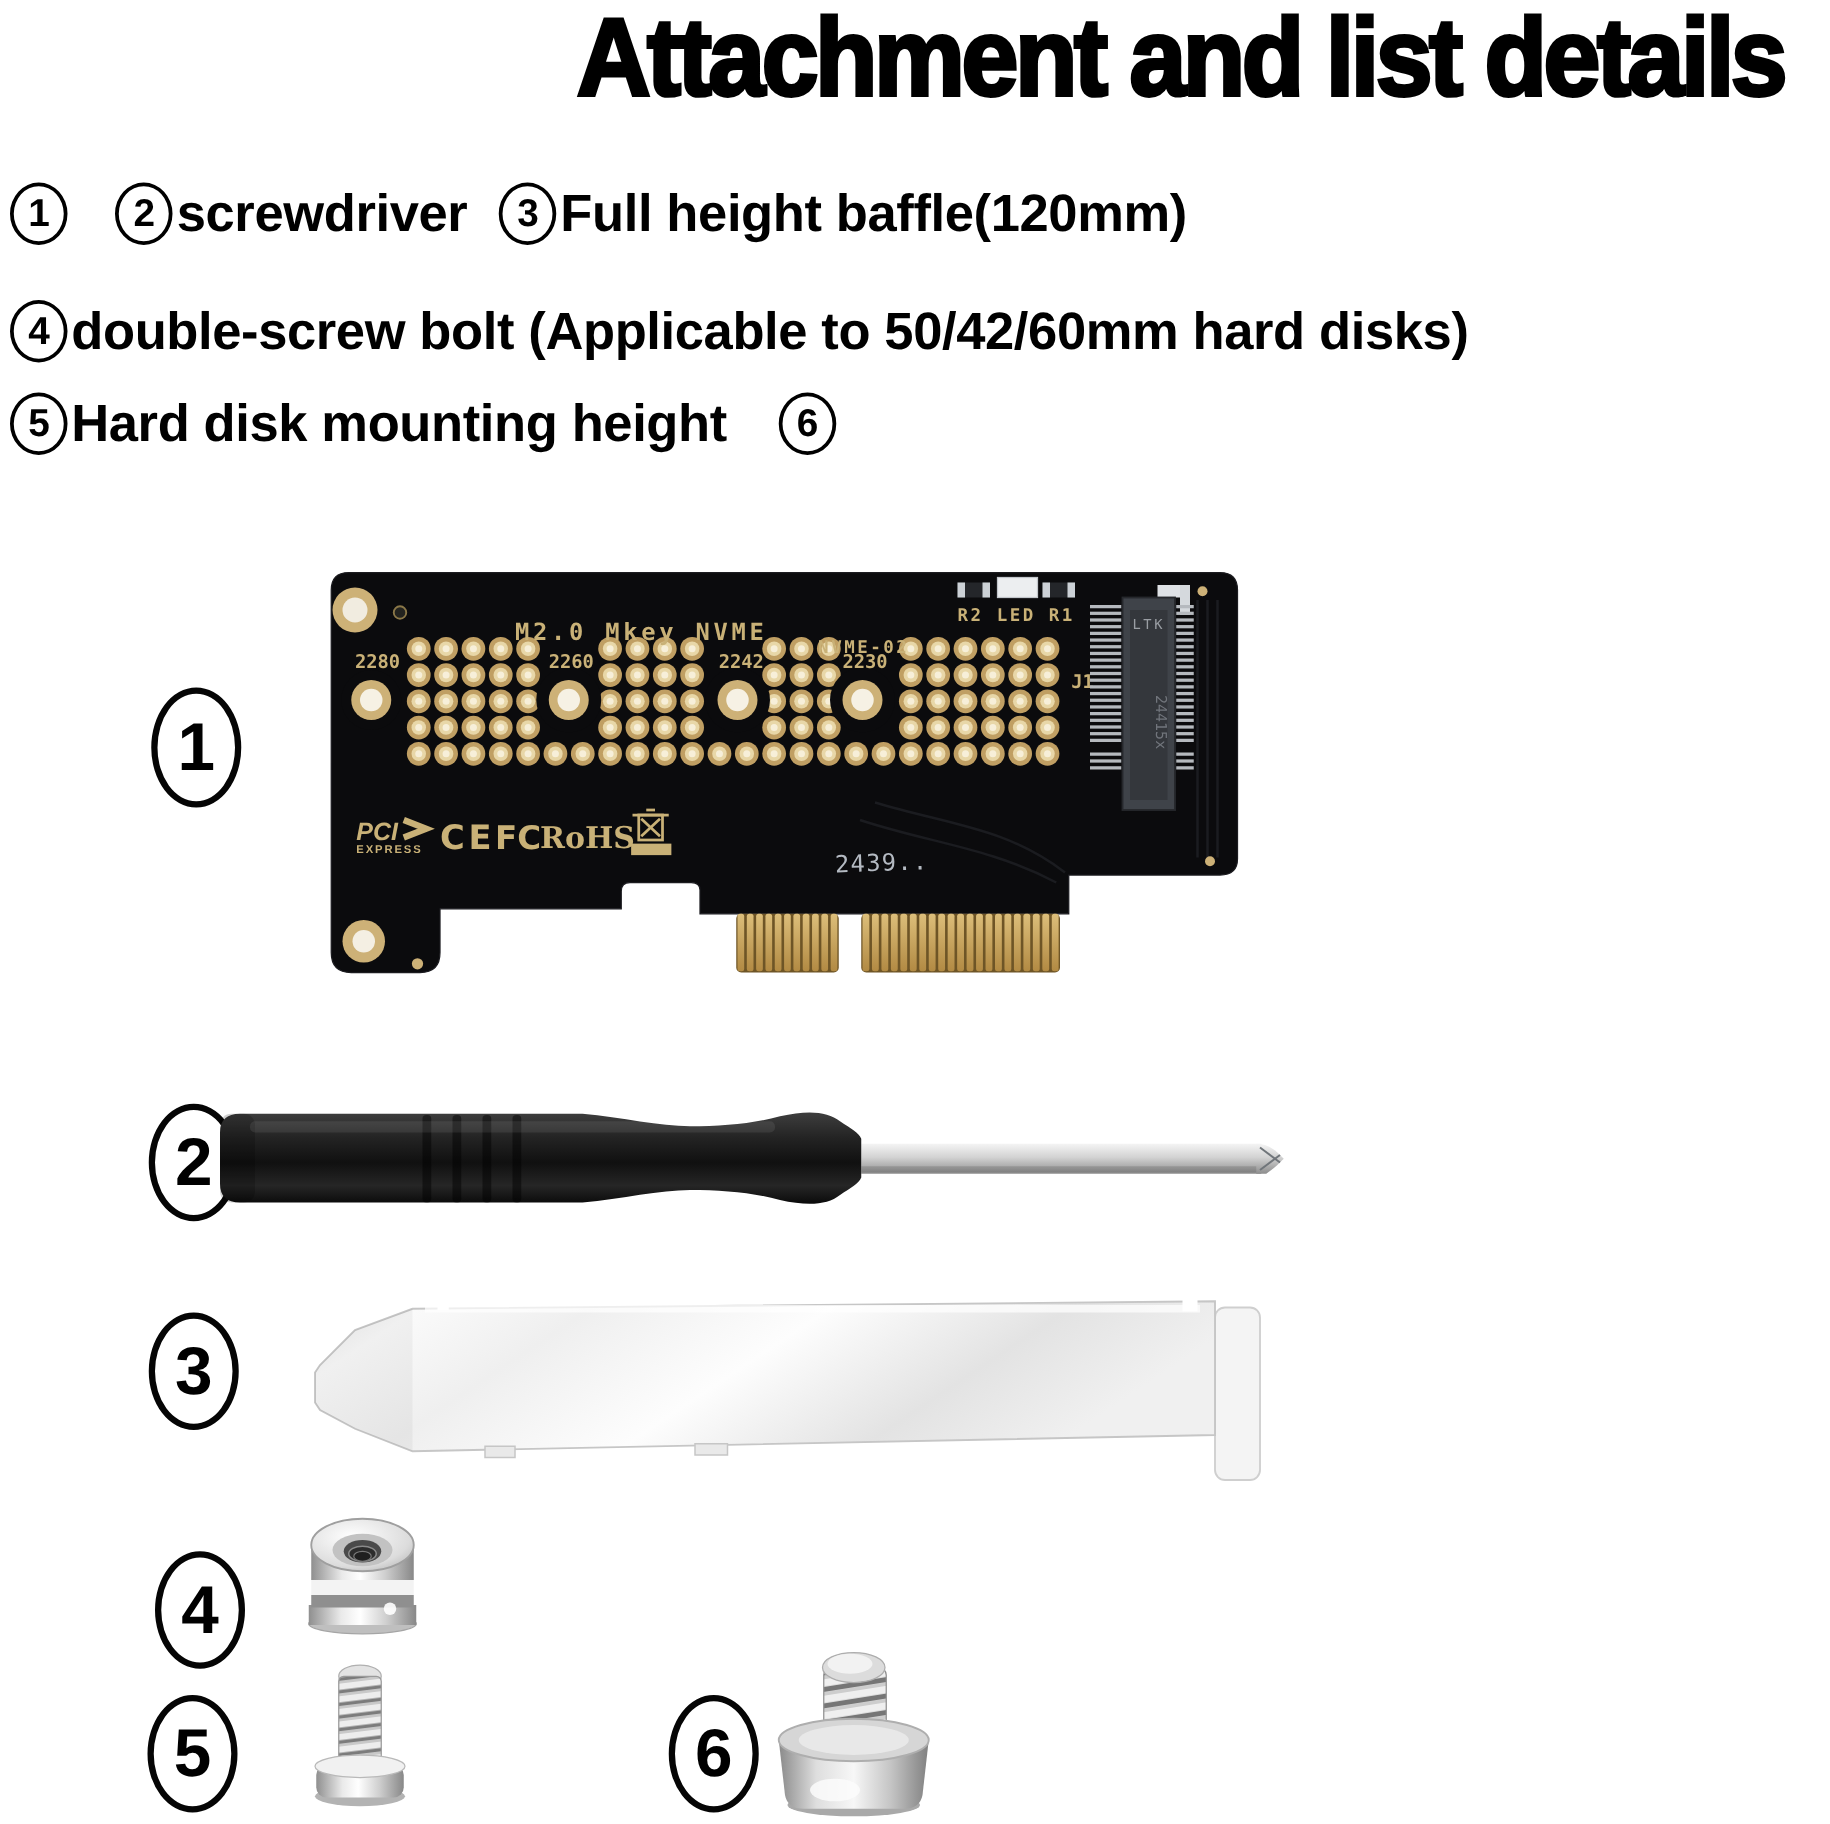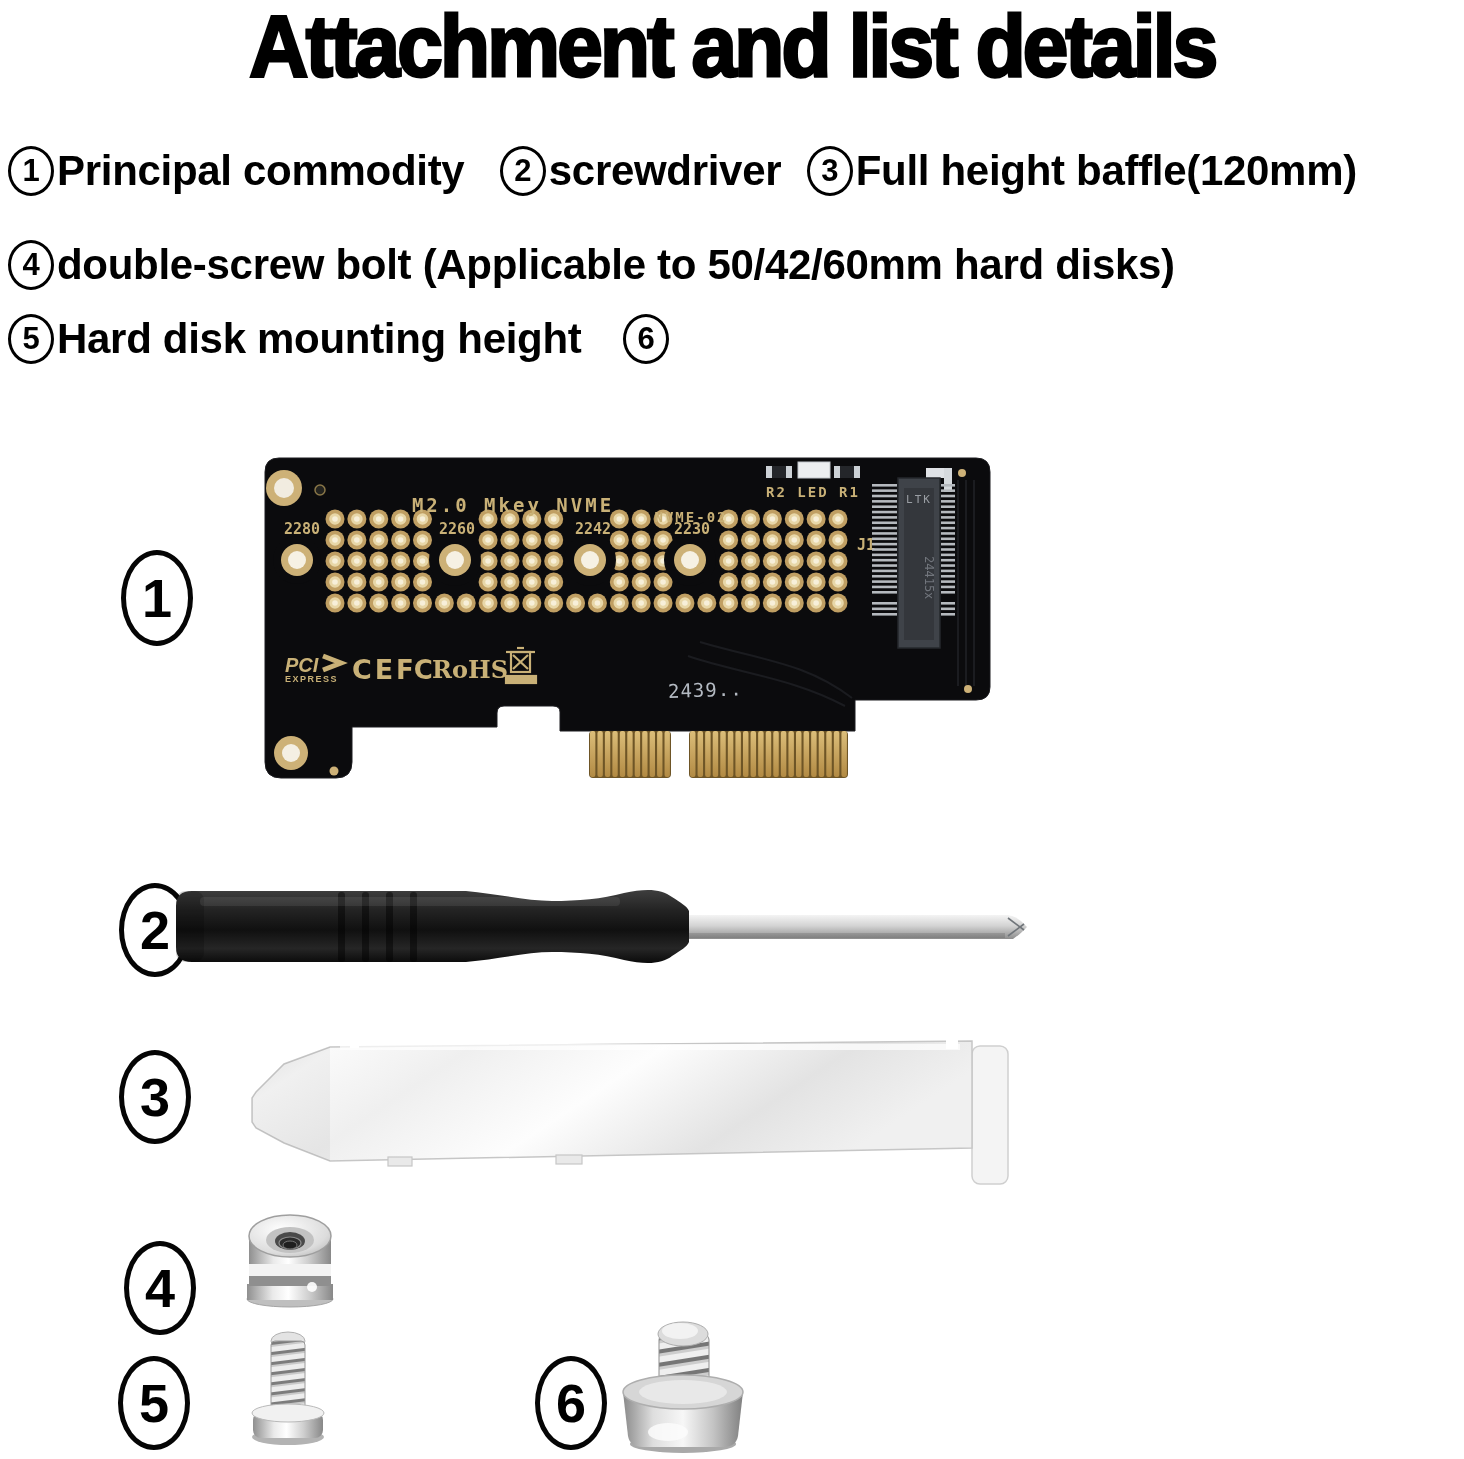--- a/index.html
+++ b/index.html
@@ -1,20 +1,20 @@
 <!DOCTYPE html>
 <html><head>
 <meta charset="utf-8">
 <style>
   html,body{margin:0;padding:0;background:#fff;}
   #stage{position:relative;width:1464px;height:1459px;background:#fff;overflow:hidden;
          font-family:"Liberation Sans",sans-serif;color:#000;}
   .abs{position:absolute;}
   
-  #title-wrap{left:0;top:0;width:1464px;text-align:center;}
+  #title-wrap{left:0;top:0;width:1464px;text-align:right;}
   #title{display:inline-block;font-size:88px;font-weight:700;letter-spacing:-3px;
          -webkit-text-stroke:3px #000;transform:scaleX(.93);transform-origin:center;
          white-space:nowrap;line-height:1.0;margin-top:2px;}
   
   .list-line{left:8px;width:1456px;font-size:42px;font-weight:700;white-space:nowrap;
              letter-spacing:-0.3px;}
   .group{display:inline-flex;align-items:center;margin-right:24px;}
   .cnum{display:inline-flex;align-items:center;justify-content:center;
         width:40px;height:44px;border:3px solid #000;border-radius:50%;
         font-size:31px;font-weight:700;margin-right:3px;flex:0 0 auto;}
@@ -28,21 +28,20 @@
 
 <div id="stage">
 
   <div class="abs" id="title-wrap">
     <span id="title">Attachment and list details</span>
   </div>
 
   <div class="abs list-line" style="top:143px;">
     <span class="group">
       <span class="cnum">1</span>
-      <span>Principal commodity</span>
     </span>
     <span class="group" style="margin-right:14px;">
       <span class="cnum">2</span>
       <span>screwdriver</span>
     </span>
     <span class="group">
       <span class="cnum">3</span>
       <span>Full height baffle(120mm)</span>
     </span>
   </div>

